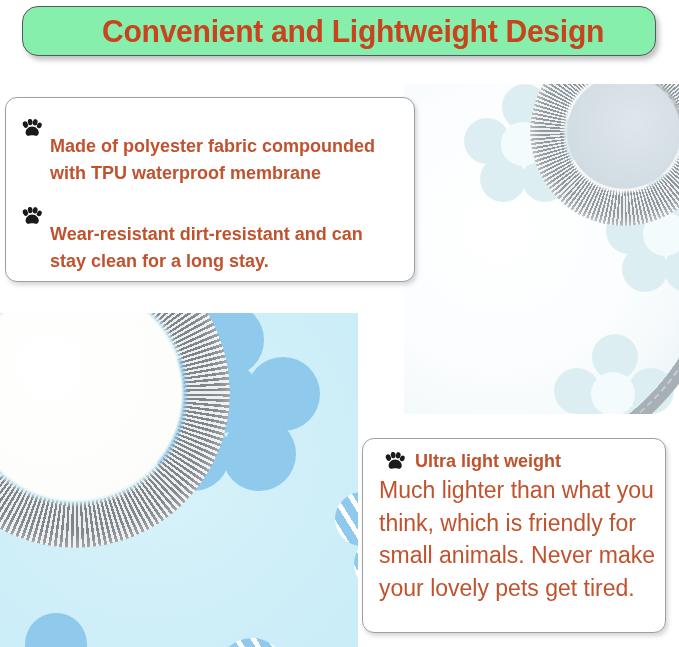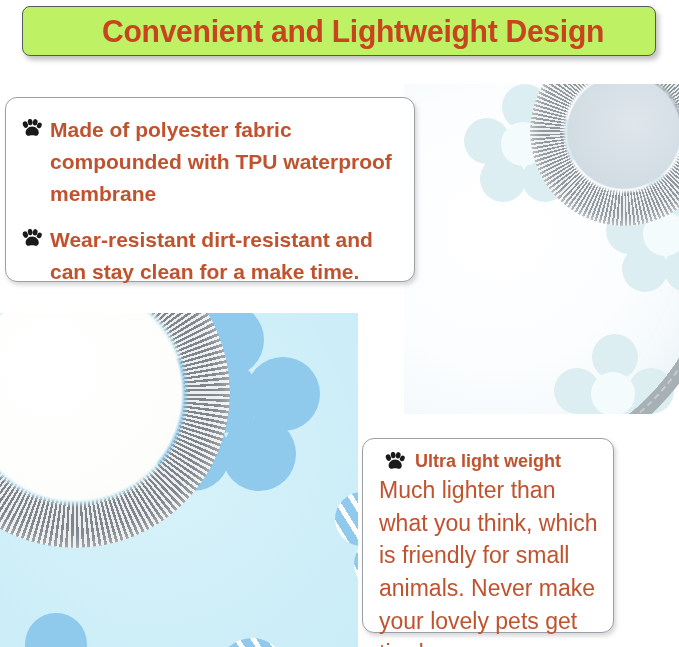--- a/index.html
+++ b/index.html
@@ -107,46 +107,47 @@
   .bl-neck-hole{
     position:absolute; left:40px; top:55px; width:310px; height:310px; border-radius:50%;
     background: radial-gradient(circle at 42% 42%, #ffffff 0%, #fdfdfb 50%, #f3f2ee 100%);
     -webkit-mask: radial-gradient(circle, #000 0 106px, transparent 110px);
             mask: radial-gradient(circle, #000 0 106px, transparent 110px);
   }
 
   
   .title-box{
     position:absolute; left:22px; top:6px; width:634px; height:50px;
-    background:#bef264; border:1.5px solid #555a5e; border-radius:8px;
+    background:#86efac; border:1.5px solid #555a5e; border-radius:16px;
     box-shadow:3px 4px 5px rgba(120,120,125,.45);
     display:flex; align-items:center; justify-content:center;padding-left:28px;
   }
   .title-text{
     color:#C8441E; font-size:32px; font-weight:bold; letter-spacing:-.3px;
     font-family:"Liberation Sans", sans-serif; white-space:nowrap;
     transform:scaleX(.94); transform-origin:center;
   }
 
   
   .callout{
     position:absolute; background:#ffffff;
     border:1px solid #9aa0a5; border-radius:12px;
     box-shadow:2px 3px 4px rgba(140,140,145,.35);
   }
   .callout-features{ left:5px; top:97px; width:410px; height:185px; padding:16px 14px 0 12px; }
-  .callout-light{ left:362px; top:438px; width:252px; height:195px; padding:12px 6px 0 16px; }
+  .callout-light{ left:362px; top:438px; width:304px; height:195px; padding:12px 6px 0 16px; }
 
   .feature-row{ display:flex; align-items:flex-start; margin-bottom:14px; }
   .feature-row:last-child{ margin-bottom:0; }
   .paw{ flex:0 0 auto; width:20px; height:19px; position:relative; margin:5px 8px 0 4px; }
   .paw svg{ display:block; width:20px; height:19px; }
   .feature-text{
-    color:#C0522E; font-size:21px; font-weight:bold; line-height:1.52;
+    color:#C0522E; font-size:18px; font-weight:bold; line-height:1.52;
     font-family:"Liberation Sans", sans-serif;
+    margin-top:19px;
   }
 
   .light-head{ display:flex; align-items:center; margin-bottom:2px; }
   .light-head .paw{ margin:0 10px 0 6px; }
   .light-title{
     color:#C0522E; font-size:18px; font-weight:bold;
     font-family:"Liberation Sans", sans-serif;
   }
   .light-body{
     color:#C0522E; font-size:23px; font-weight:normal; line-height:1.42;
@@ -256,21 +257,21 @@
     <div class="feature-row">
       <span class="paw">
         <svg viewBox="0 0 20 19" xmlns="http://www.w3.org/2000/svg">
           <ellipse cx="3.4" cy="5.6" rx="2.5" ry="3.3" fill="#1a1a1a" transform="rotate(-22 3.4 5.6)"></ellipse>
           <ellipse cx="8.2" cy="3.1" rx="2.4" ry="3.2" fill="#1a1a1a" transform="rotate(-8 8.2 3.1)"></ellipse>
           <ellipse cx="13.2" cy="3.3" rx="2.4" ry="3.2" fill="#1a1a1a" transform="rotate(10 13.2 3.3)"></ellipse>
           <ellipse cx="17.3" cy="6.4" rx="2.3" ry="3.0" fill="#1a1a1a" transform="rotate(26 17.3 6.4)"></ellipse>
           <path d="M10.2 7.6c3.6 0 6.6 3.0 6.6 6.1 0 2.6-2.4 3.6-4.3 2.9-1.5-.55-3.1-.55-4.6 0-1.9.7-4.3-.3-4.3-2.9 0-3.1 3.0-6.1 6.6-6.1z" fill="#1a1a1a"></path>
         </svg>
       </span>
-      <span class="feature-text">Wear-resistant dirt-resistant and can stay clean for a make time.</span>
+      <span class="feature-text">Wear-resistant dirt-resistant and can stay clean for a long stay.</span>
     </div>
 
   </div>
 
   <div class="callout callout-light">
     <div class="light-head">
       <span class="paw">
         <svg viewBox="0 0 20 19" xmlns="http://www.w3.org/2000/svg">
           <ellipse cx="3.4" cy="5.6" rx="2.5" ry="3.3" fill="#1a1a1a" transform="rotate(-22 3.4 5.6)"></ellipse>
           <ellipse cx="8.2" cy="3.1" rx="2.4" ry="3.2" fill="#1a1a1a" transform="rotate(-8 8.2 3.1)"></ellipse>

